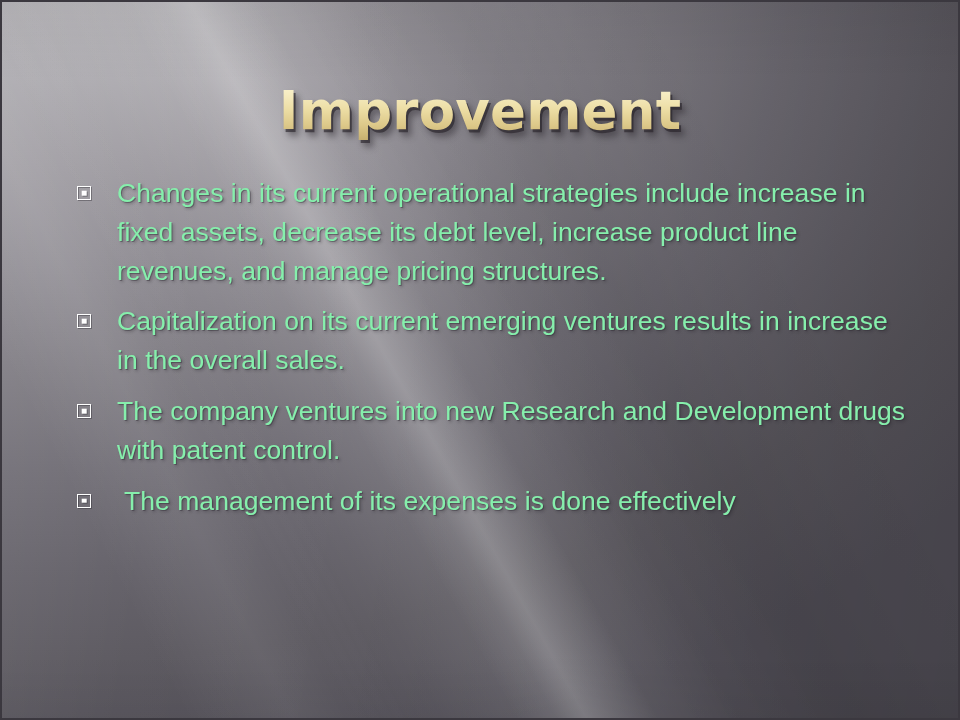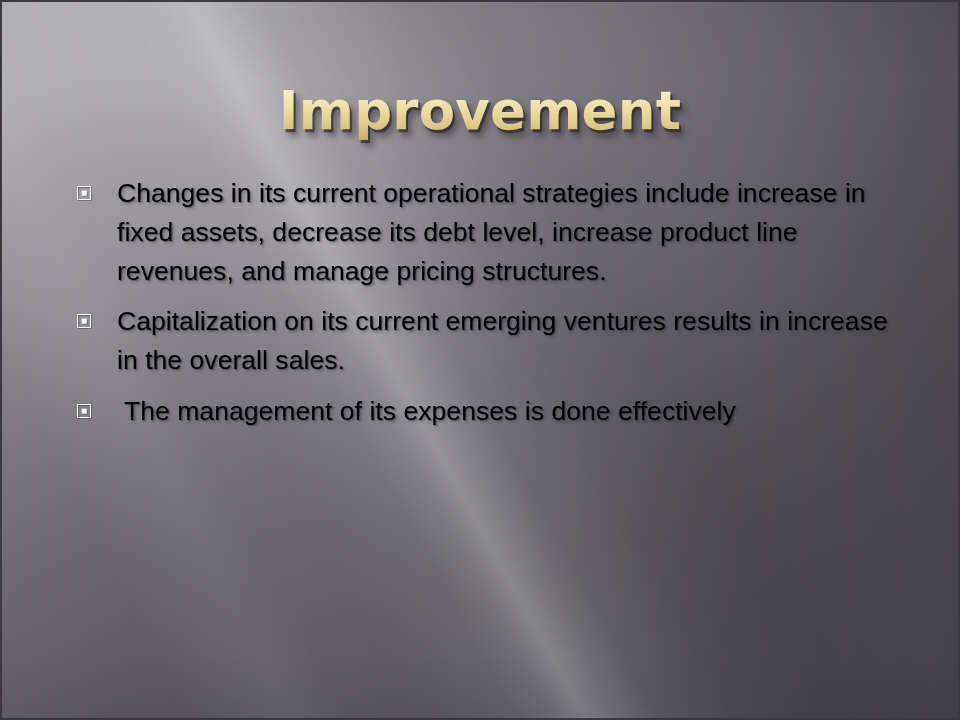--- a/index.html
+++ b/index.html
@@ -148,21 +148,21 @@
     position: absolute;
     left: 60px;
     top: 172px;
     width: 846px;
   }
 
   .bullet-item {
     position: relative;
     padding-left: 55px;
     margin: 0 0 12px 0;
-    color: #000000;
+    color: #86efac;
     font-family: "Liberation Sans", sans-serif;
     font-size: 26.5px;
     line-height: 38.8px;
     letter-spacing: 0.05px;
     text-shadow:
       1px 1px 0 rgba(48,44,52,0.42),
       2px 2px 3px rgba(35,32,38,0.32);
   }
   .bullet-item:last-child { margin-bottom: 0; }
 
@@ -217,20 +217,24 @@
       <li class="bullet-item">
         <span class="bullet-marker"></span>
         <span class="bullet-text">Changes in its current operational strategies include increase in fixed assets, decrease its debt level, increase product line revenues, and manage pricing structures.</span>
       </li>
 
       <li class="bullet-item">
         <span class="bullet-marker"></span>
         <span class="bullet-text">Capitalization on its current emerging ventures results in increase in the overall sales.</span>
       </li>
 
+      <li class="bullet-item">
+        <span class="bullet-marker"></span>
+        <span class="bullet-text">The company ventures into new Research and Development drugs with patent control.</span>
+      </li>
 
       <li class="bullet-item extra-indent">
         <span class="bullet-marker"></span>
         <span class="bullet-text">The management of its expenses is done effectively</span>
       </li>
 
     </ul>
   </div>
 </div>
 

